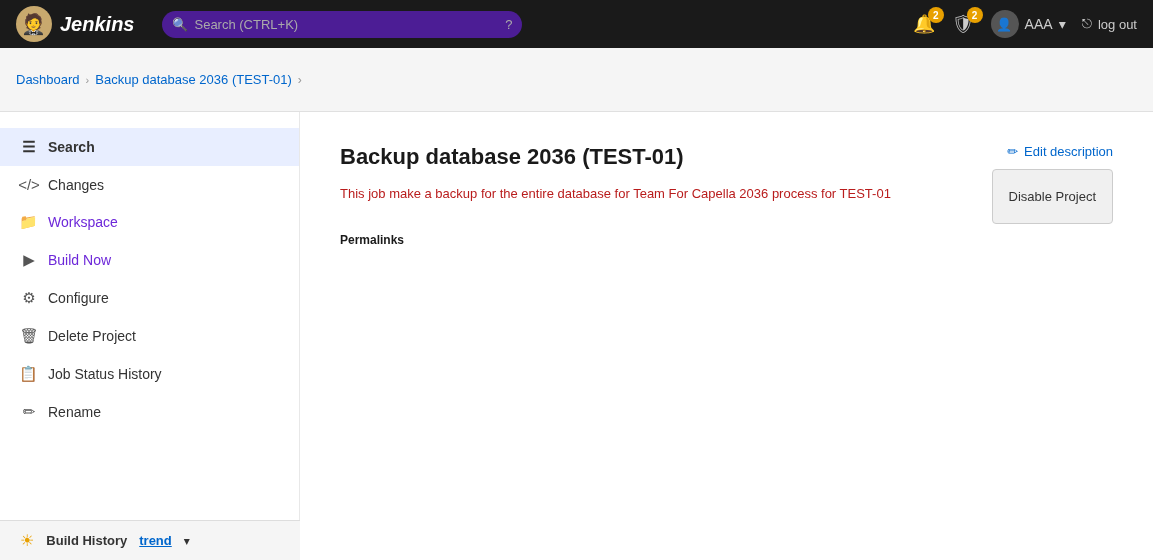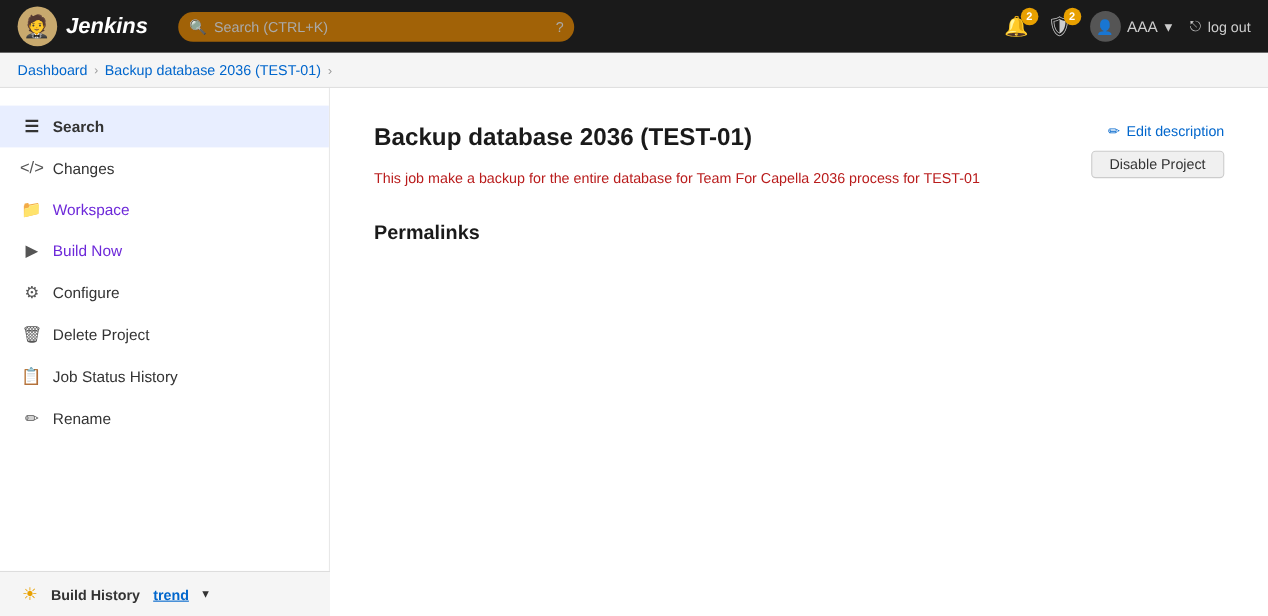--- a/index.html
+++ b/index.html
@@ -43,21 +43,21 @@
       margin-left: 16px;
       position: relative;
       display: flex;
       align-items: center;
     }
     .header-search input {
       width: 100%;
       padding: 6px 36px 6px 32px;
       border-radius: 20px;
       border: none;
-      background: #a16207;
+      background: #4c1d95;
       color: #ccc;
       font-size: 13px;
       outline: none;
     }
     .header-search input::placeholder { color: #aaa; }
     .search-icon-wrap {
       position: absolute;
       left: 10px;
       color: #aaa;
       font-size: 13px;
@@ -123,21 +123,21 @@
       align-items: center;
       gap: 6px;
       color: #ccc;
       cursor: pointer;
       font-size: 13px;
     }
 
     
     .breadcrumb {
       background: #f5f5f5;
-      padding: 8px 16px;
+      padding: 24px 16px;
       display: flex;
       align-items: center;
       gap: 6px;
       font-size: 13px;
       border-bottom: 1px solid #e0e0e0;
     }
     .breadcrumb a { color: #0066cc; text-decoration: none; }
     .breadcrumb-sep { color: #999; font-size: 11px; }
     .breadcrumb-arrow {
       color: #999;
@@ -251,27 +251,27 @@
       gap: 6px;
       color: #0066cc;
       cursor: pointer;
       font-size: 13px;
       text-decoration: none;
     }
     .disable-project-btn {
       background: #f0f0f0;
       border: 1px solid #ccc;
       border-radius: 4px;
-      padding: 4px 16px;
+      padding: 19px 16px;
       cursor: pointer;
       font-size: 13px;
       color: #333;
     }
     .permalinks-title {
-      font-size: 18px;
+      font-size: 12px;
       font-weight: bold;
       color: #1a1a1a;
       margin-top: 8px;
     }
   </style>
 </head>
 <body>
 
 <header class="header">
   <div class="header-logo">

